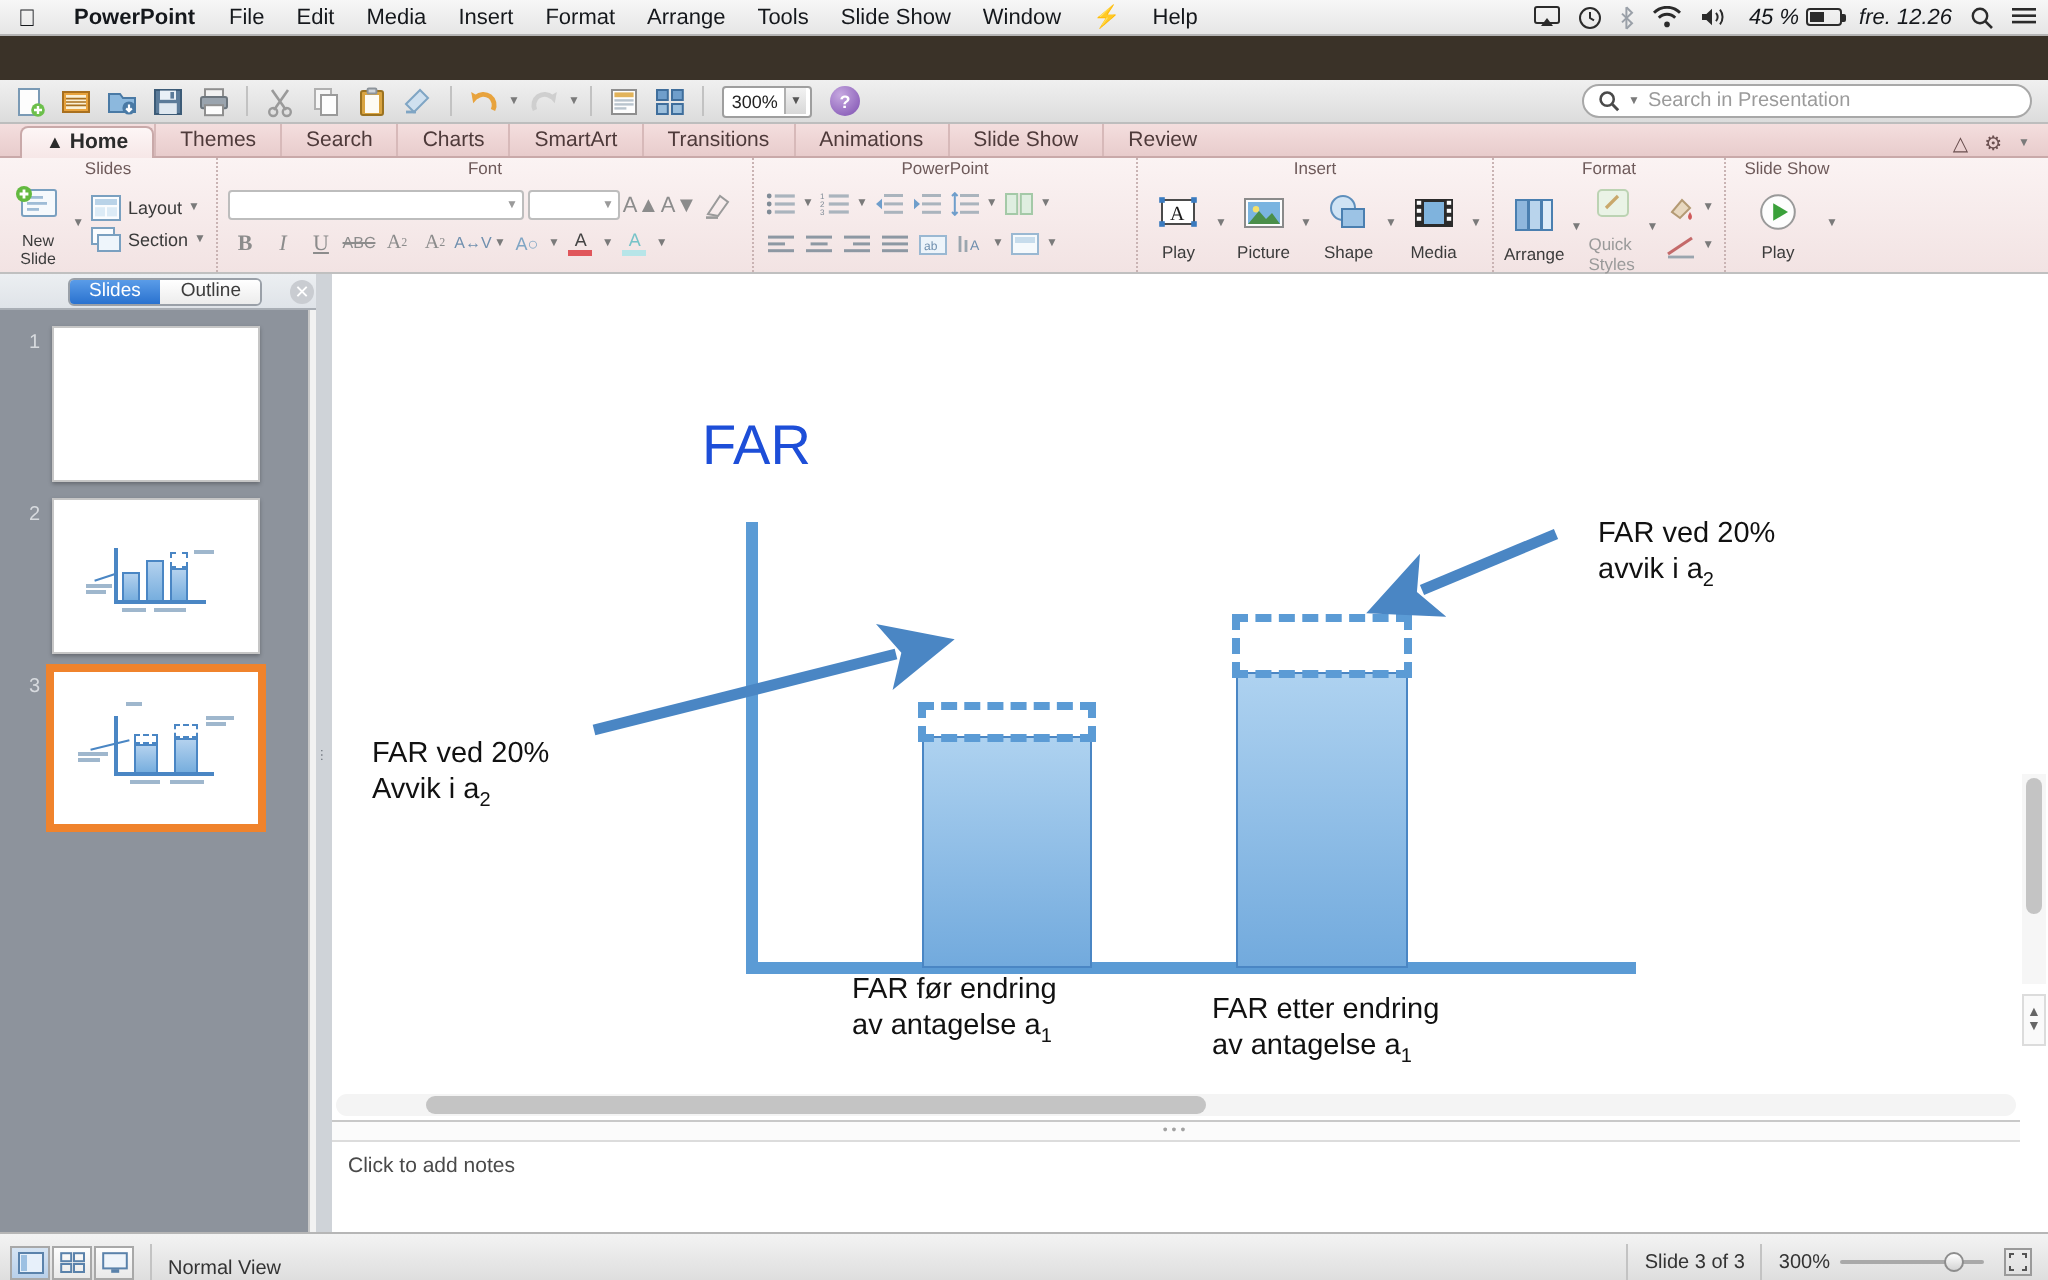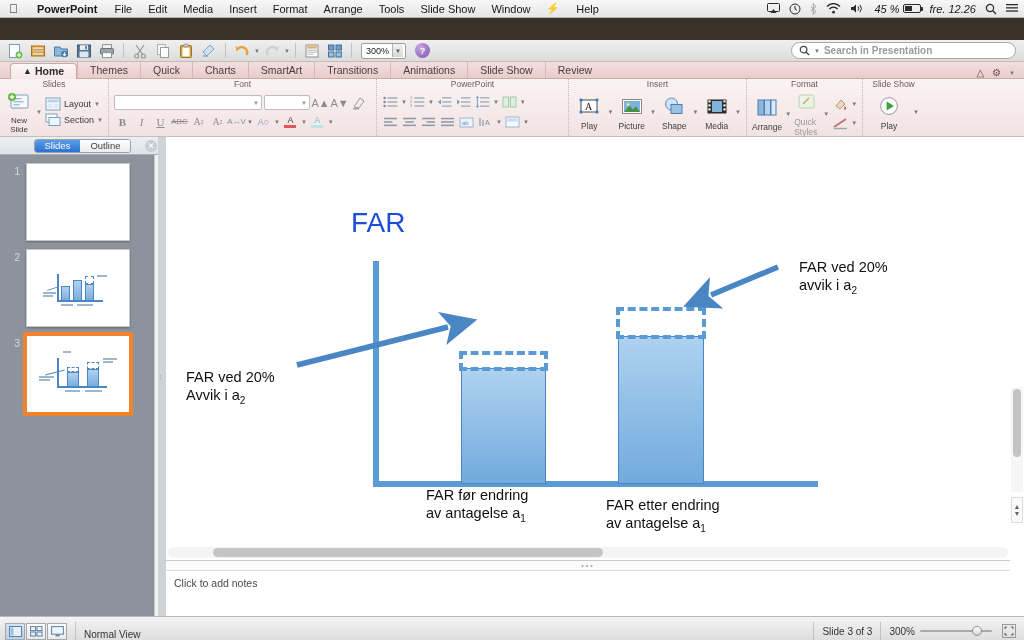--- a/index.html
+++ b/index.html
@@ -60,21 +60,21 @@
   .tb-zoom {
     display: flex; align-items: center; height: 16px;
     border: 1px solid #9e9e9e; border-radius: 2px; background: #fff;
     font-size: 9px; padding: 0 2px 0 4px; margin-left: 4px; color:#222;
   }
   .tb-zoom .cap { width: 11px; height: 13px; margin-left: 3px; background: linear-gradient(#f2f2f2,#d8d8d8); border-left: 1px solid #b0b0b0; display:flex; align-items:center; justify-content:center; font-size:6px; color:#555;}
   .tb-help { width: 15px; height: 15px; border-radius: 50%; background: radial-gradient(circle at 35% 30%, #c6a8e0, #7d4fb0); color: #fff; font-size: 9px; display: flex; align-items: center; justify-content: center; margin-left: 8px; font-weight: bold;}
   .tb-search {
     margin-left: auto; margin-right: 8px; width: 225px; height: 17px;
     background: #fff; border: 1px solid #a8a8a8; border-radius: 9px;
-    display: flex; align-items: center; padding: 0 7px; gap: 4px; font-size: 10px; color: #9b9b9b; font-weight: bold;
+    display: flex; align-items: center; padding: 0 7px; gap: 4px; font-size: 10px; color: #9b9b9b;
   }
 
   
   .ribtabs {
     position: absolute; top: 62px; left: 0; width: 1024px; height: 17px;
     background: linear-gradient(#f4dede, #e8cccc);
     border-bottom: 1px solid #c9a9a9; display: flex; align-items: flex-end;
     padding-left: 10px; font-size: 10.5px;
   }
   .rt {
@@ -401,21 +401,21 @@
       <span title="Search in Presentation">Search in Presentation</span>
     </div>
   </div>
 
   <div class="ribtabs">
     <div class="rt active">
       <span class="home-ico">▲</span>
       <span>Home</span>
     </div>
     <div class="rt">Themes</div>
-    <div class="rt">Quick</div>
+    <div class="rt">Search</div>
     <div class="rt">Charts</div>
     <div class="rt">SmartArt</div>
     <div class="rt">Transitions</div>
     <div class="rt">Animations</div>
     <div class="rt">Slide Show</div>
     <div class="rt">Review</div>
     <div class="rt-right">
       <span>△</span>
       <span>⚙</span>
       <span class="cara">▼</span>

